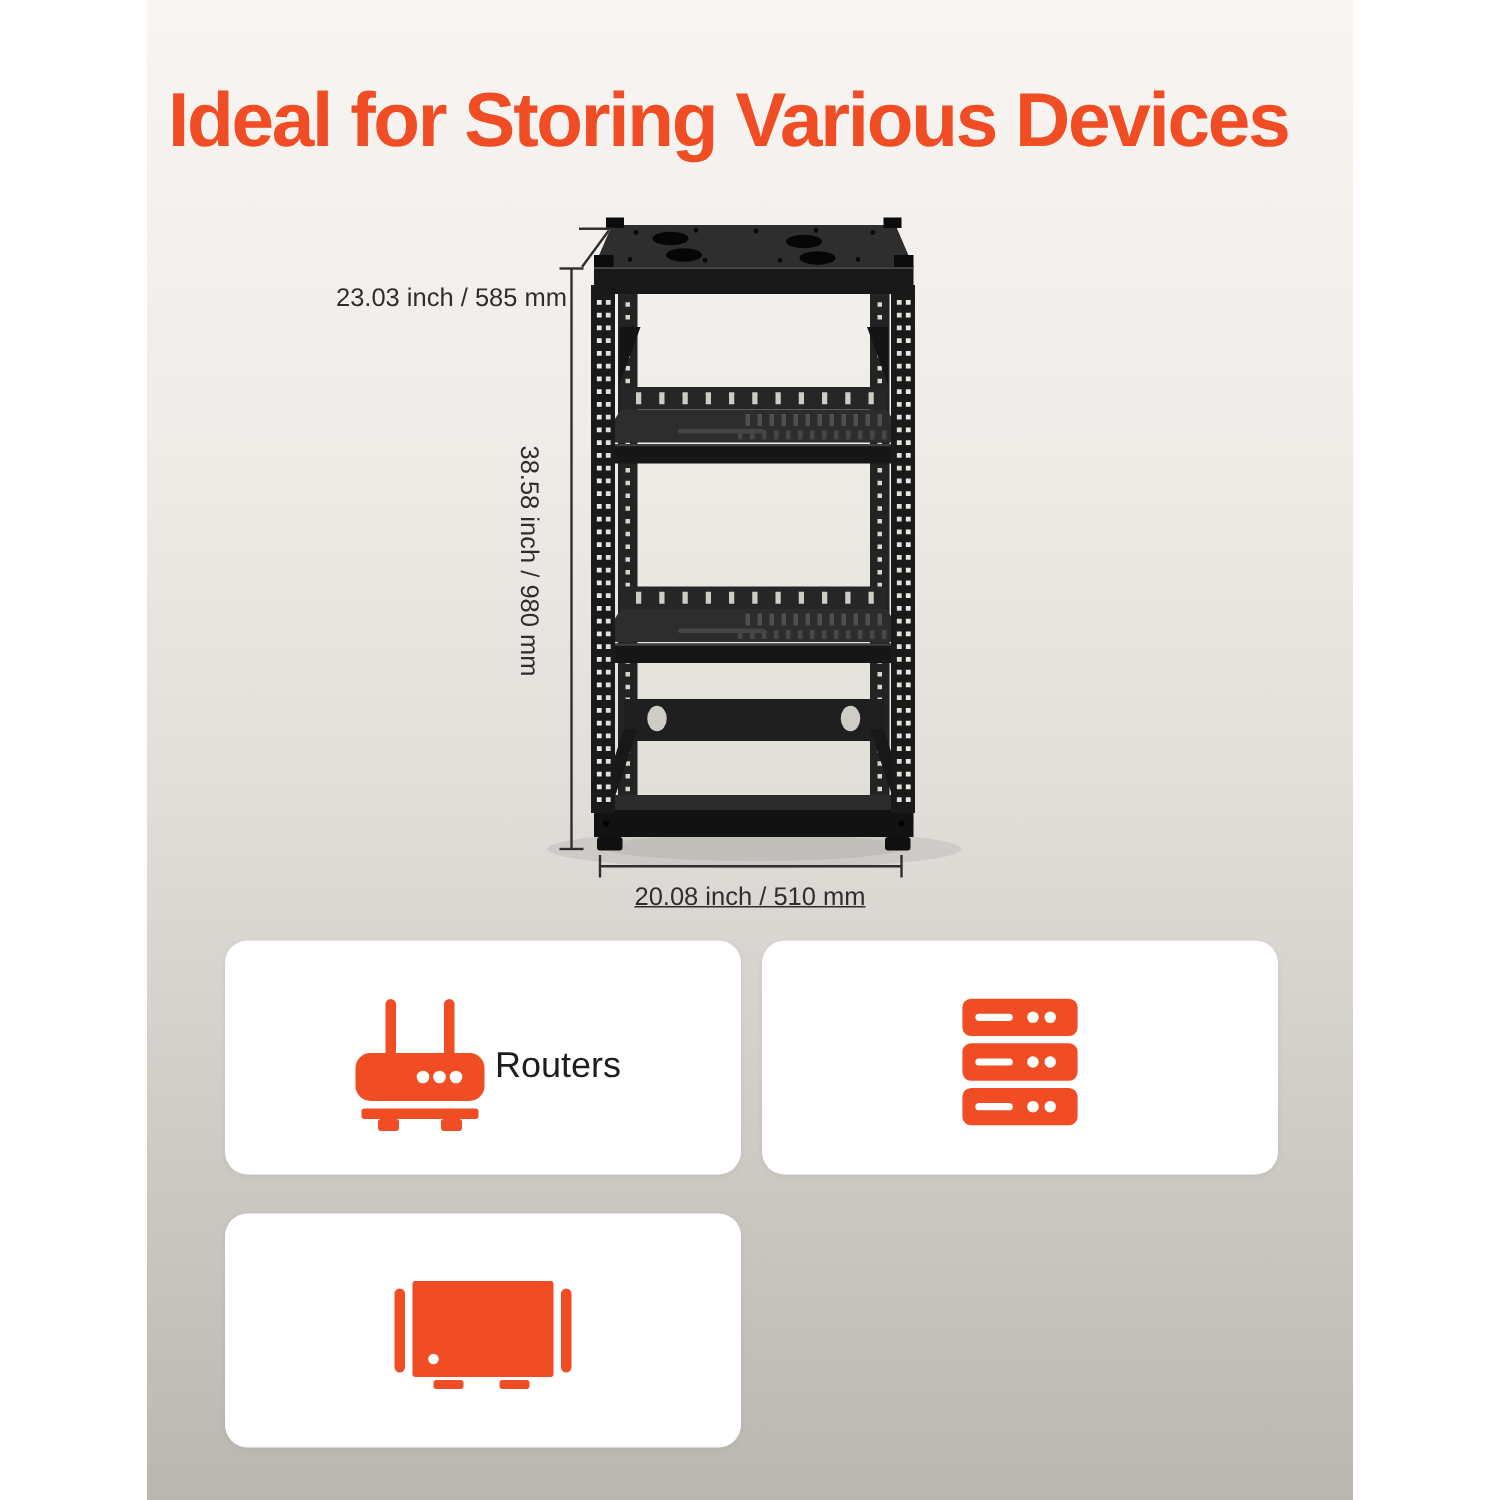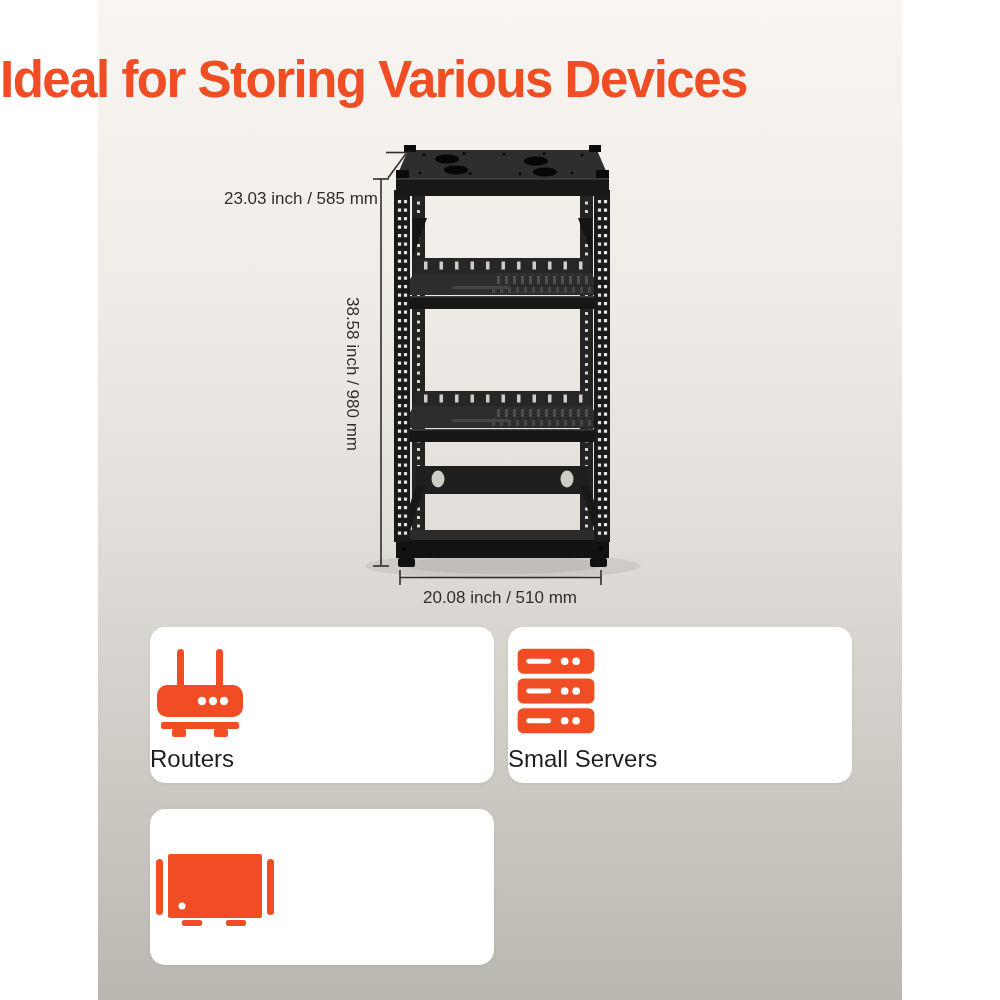--- a/index.html
+++ b/index.html
@@ -11,37 +11,37 @@
     --card_label_text:#1D1D1D;
   }
   *{margin:0;padding:0;box-sizing:border-box;}
   body{background:#FFFFFF;font-family:"Liberation Sans","DejaVu Sans",sans-serif;}
   .canvas{position:relative;width:1000px;height:1000px;background:#FFFFFF;overflow:hidden;}
   .content-bg{
     position:absolute;left:98px;top:0;width:804px;height:1000px;
     background:linear-gradient(180deg,var(--background_top) 0%,#EFECE8 30%,#E2DEDA 52%,#D0CCC6 74%,var(--background_bottom) 100%);
   }
   .title{
-    position:absolute;left:0;top:50px;width:971px;text-align:left;
+    position:absolute;left:0;top:50px;width:971px;text-align:center;
     font-size:51px;font-weight:700;letter-spacing:-1.5px;color:var(--accent);
   }
   .rack-svg{position:absolute;left:0;top:0;width:1000px;height:1000px;}
   .dim{position:absolute;font-size:17px;color:var(--dimension_text);white-space:nowrap;}
   .dim-top{right:622px;top:151px;margin-top:38px;}
   .dim-height{left:352px;top:374px;transform:translate(-50%,-50%) rotate(90deg);}
-  .dim-base{left:500px;top:588px;transform:translateX(-50%);}
+  .dim-base{left:500px;top:588px;transform:translateX(-50%);text-decoration:underline;}
   .cards{
     position:absolute;left:150px;top:627px;width:702px;
     display:grid;grid-template-columns:344px 344px;grid-auto-rows:156px;
     column-gap:14px;row-gap:26px;
   }
   .card{
     background:var(--card_background);border-radius:15px;
     box-shadow:0 1px 4px rgba(0,0,0,0.06);
-    display:flex;flex-direction:column;align-items:flex-start;justify-content:center;
+    display:flex;flex-direction:row;align-items:center;justify-content:center;
     padding-top:6px;
   }
   .icon-box{height:96px;display:flex;align-items:center;justify-content:center;color:var(--accent);}
   .card-label{font-size:24px;color:var(--card_label_text);margin-top:6px;}
 </style>
 </head>
 <body>
 
 <div class="canvas">
   <div class="content-bg"></div>
@@ -184,21 +184,20 @@
           <rect x="10" y="33" width="80" height="26" rx="6"></rect>
           <rect x="19" y="43.5" width="26" height="5" rx="2.5" fill="#FFFFFF"></rect>
           <circle cx="59" cy="46" r="4" fill="#FFFFFF"></circle>
             <circle cx="71" cy="46" r="4" fill="#FFFFFF"></circle>
           <rect x="10" y="64" width="80" height="26" rx="6"></rect>
           <rect x="19" y="74.5" width="26" height="5" rx="2.5" fill="#FFFFFF"></rect>
           <circle cx="59" cy="77" r="4" fill="#FFFFFF"></circle>
             <circle cx="71" cy="77" r="4" fill="#FFFFFF"></circle>
         </svg>
       </div>
-      <div class="card-label">Small Servers</div>
     </div>
 
     <div class="card">
       <div class="icon-box">
         <svg width="130" height="76" viewBox="0 0 130 76" fill="currentColor">
           <rect x="6" y="7" width="7" height="56" rx="3.5"></rect>
           <rect x="117" y="7" width="7" height="56" rx="3.5"></rect>
           <rect x="18" y="2" width="94" height="64" rx="2"></rect>
           <circle cx="32" cy="54" r="3.5" fill="#FFFFFF"></circle>
           <rect x="32" y="68" width="20" height="6" rx="2"></rect>

